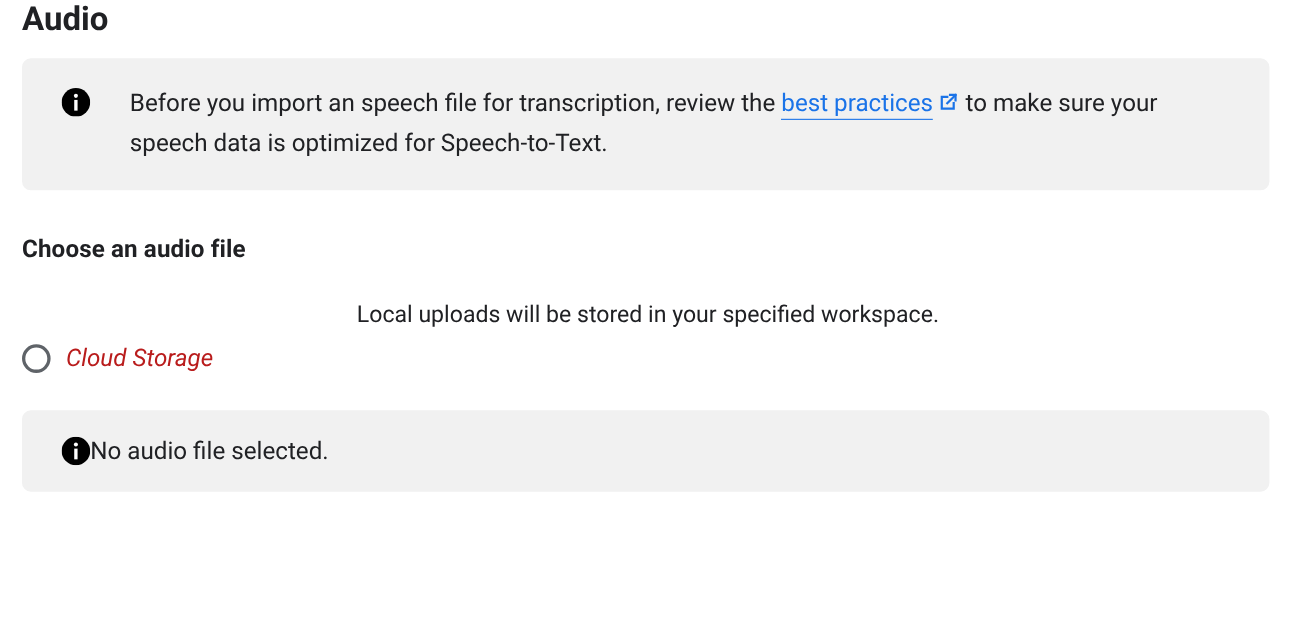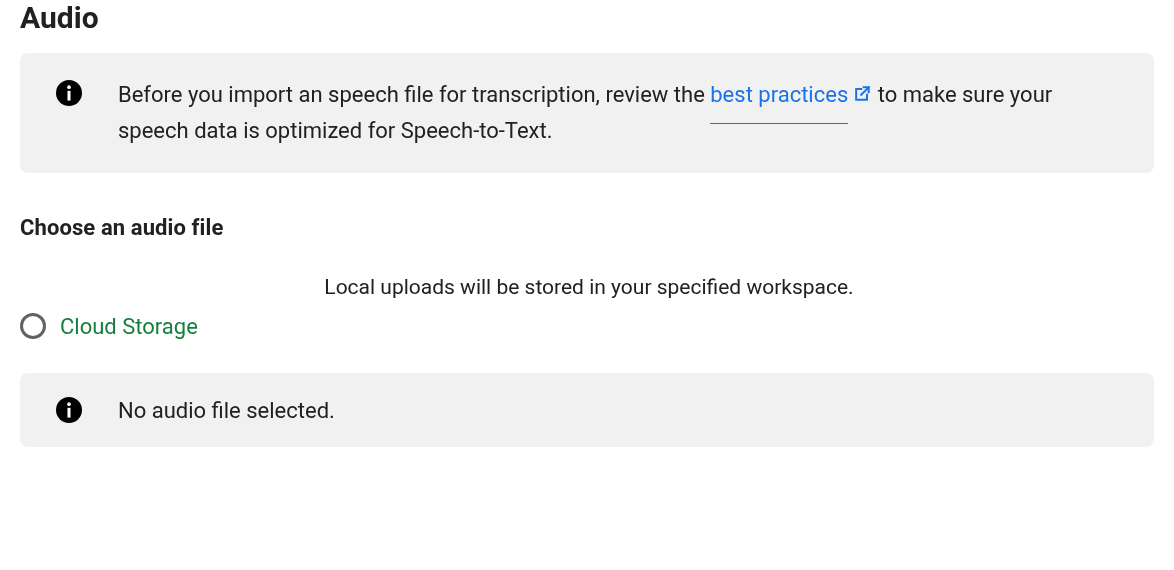--- a/index.html
+++ b/index.html
@@ -39,21 +39,21 @@
       font-size: 22px;
       line-height: 36px;
       color: #202124;
       flex: 1;
       font-weight: 400;
     }
     .info-banner-text a {
       color: #1a73e8;
       text-decoration: none;
       border-bottom: 1px solid #1a73e8;
-      padding-bottom: 16px;
+      padding-bottom: 1px;
     }
     .ext-link-icon {
       display: inline-flex;
       vertical-align: baseline;
       margin-left: 4px;
       position: relative;
       top: 2px;
     }
     .choose-heading {
       font-size: 22px;
@@ -92,32 +92,32 @@
       border: 3px solid #5f6368;
     }
     .radio-circle.disabled {
       border: 3px solid #b8bbbf;
     }
     .radio-label {
       font-size: 22px;
       font-weight: 400;
     }
     .radio-label.enabled {
-      color: #15803d;
+      color: #b91c1c;
+      font-style: italic;
     }
     .radio-label.disabled {
       color: #80868b;
     }
     .status-banner {
       background: #f1f1f1;
       border-radius: 8px;
       padding: 24px 36px;
       display: flex;
       align-items: center;
-      gap: 36px;
     }
     .status-banner-text {
       font-size: 22px;
       font-weight: 400;
       color: #202124;
     }
     svg {
       display: block;
     }
   </style>

